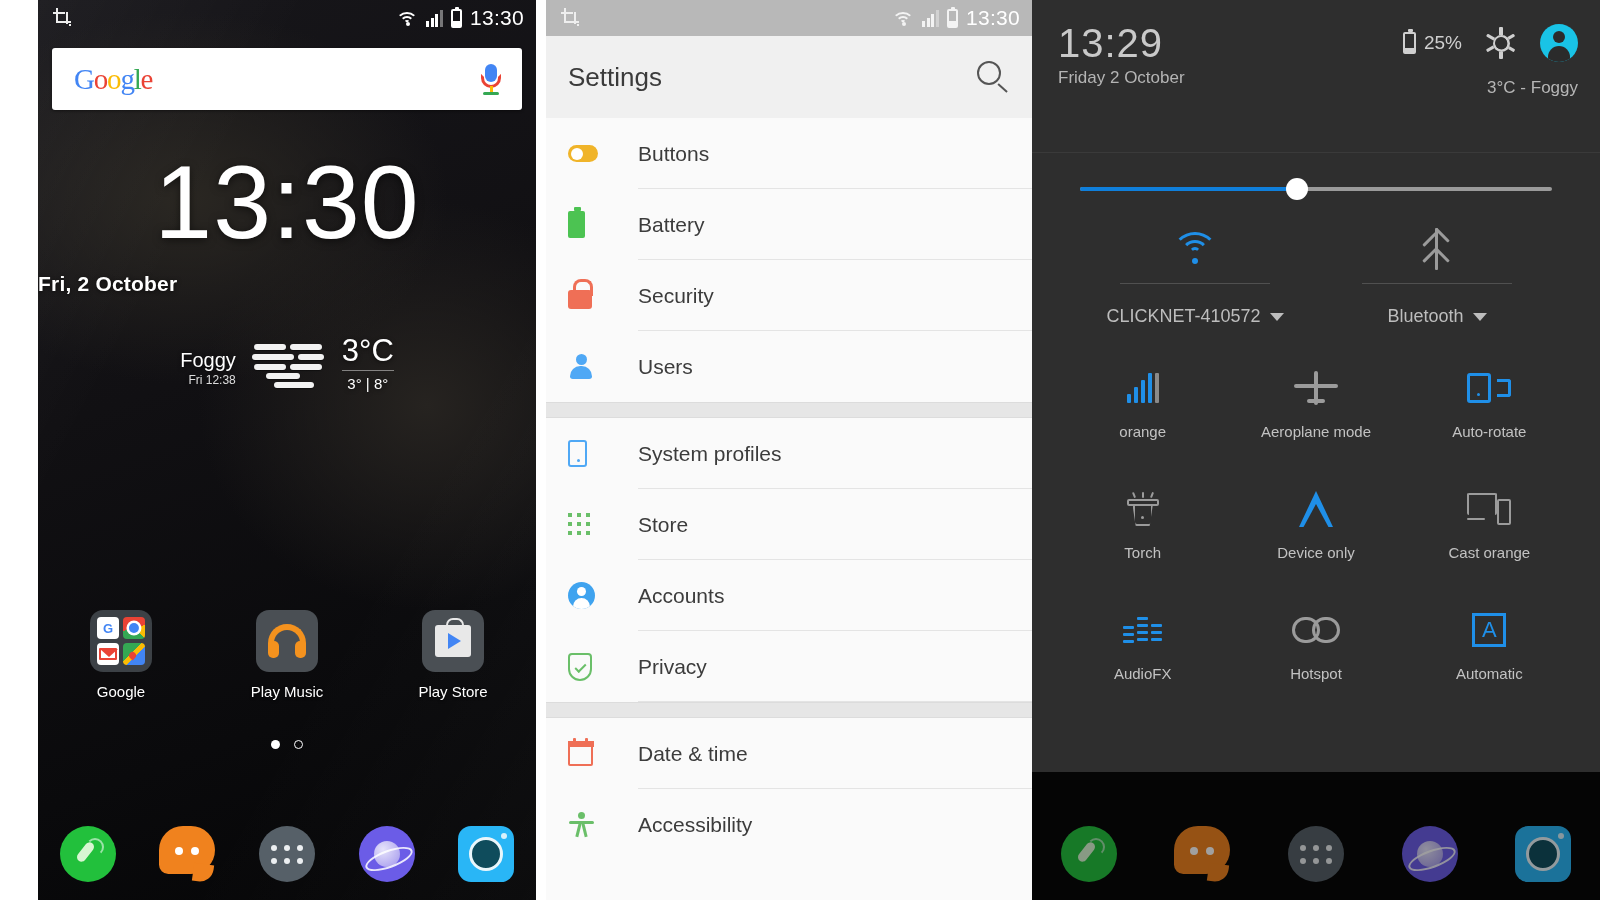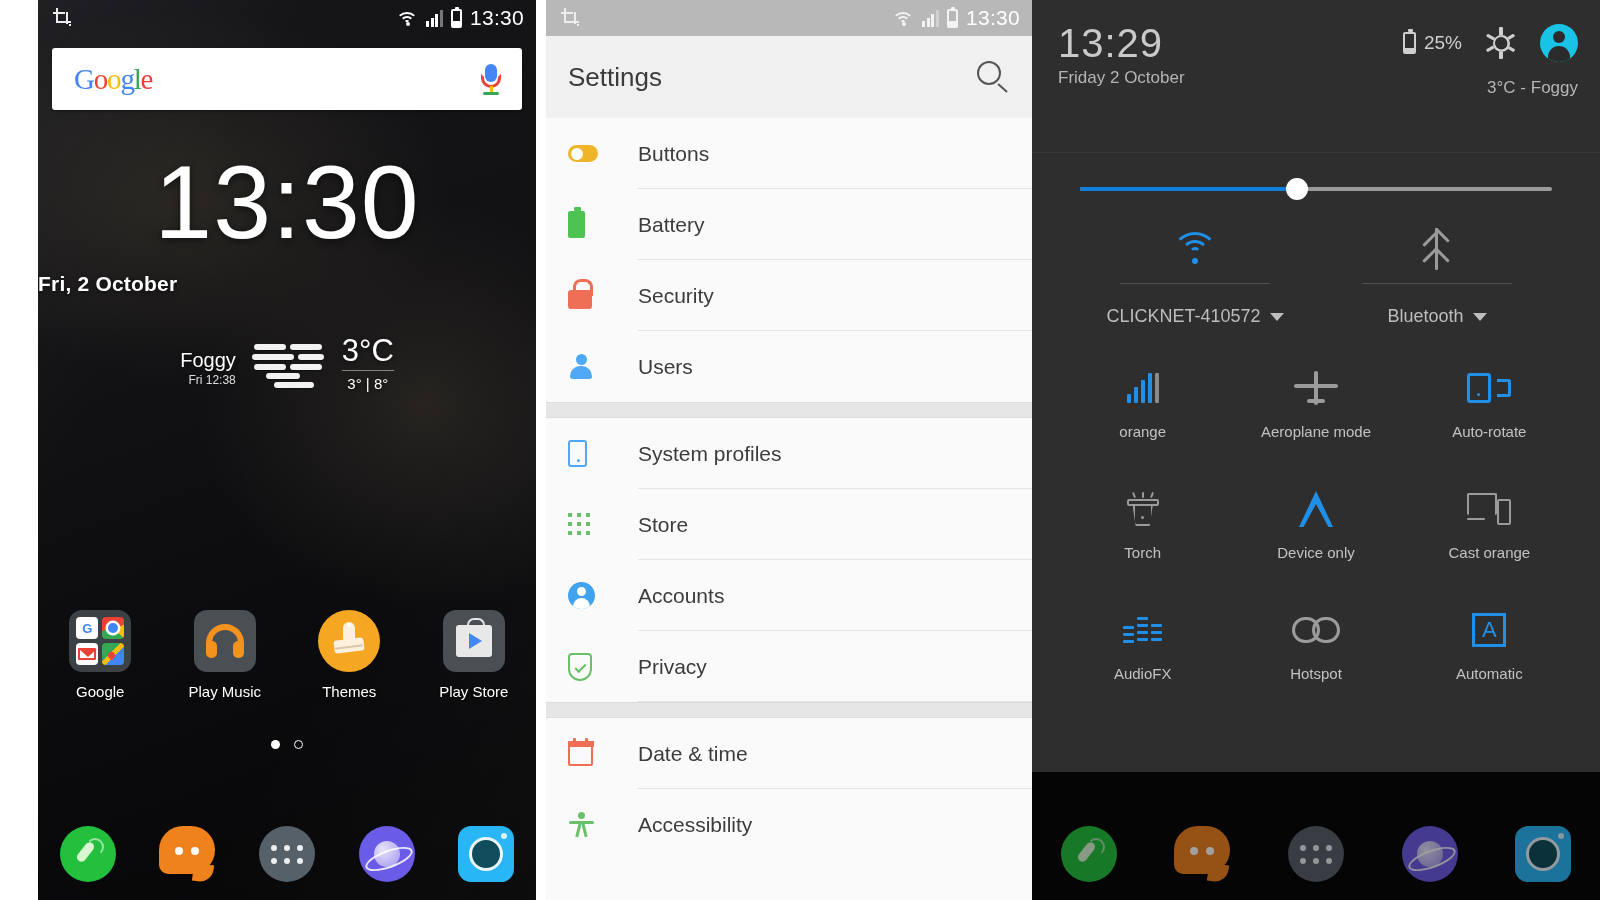--- a/index.html
+++ b/index.html
@@ -445,31 +445,20 @@
         <div class="appicon playmusic">
           <span class="hp">
               <i class="band"></i>
               <i class="lc"></i>
               <i class="rc"></i>
             </span>
         </div>
         <div class="applabel">Play Music</div>
       </div>
       <div class="appcell">
-        <div class="appicon themes">
-          <span class="brush">
-              <i class="hd"></i>
-              <i class="nb"></i>
-              <i class="bd"></i>
-              <i class="ln"></i>
-            </span>
-        </div>
-        <div class="applabel">Themes</div>
-      </div>
-      <div class="appcell">
         <div class="appicon playstore">
           <span class="bag">
               <i></i>
             </span>
         </div>
         <div class="applabel">Play Store</div>
       </div>
     </div>
 
     <div class="pagedots">

